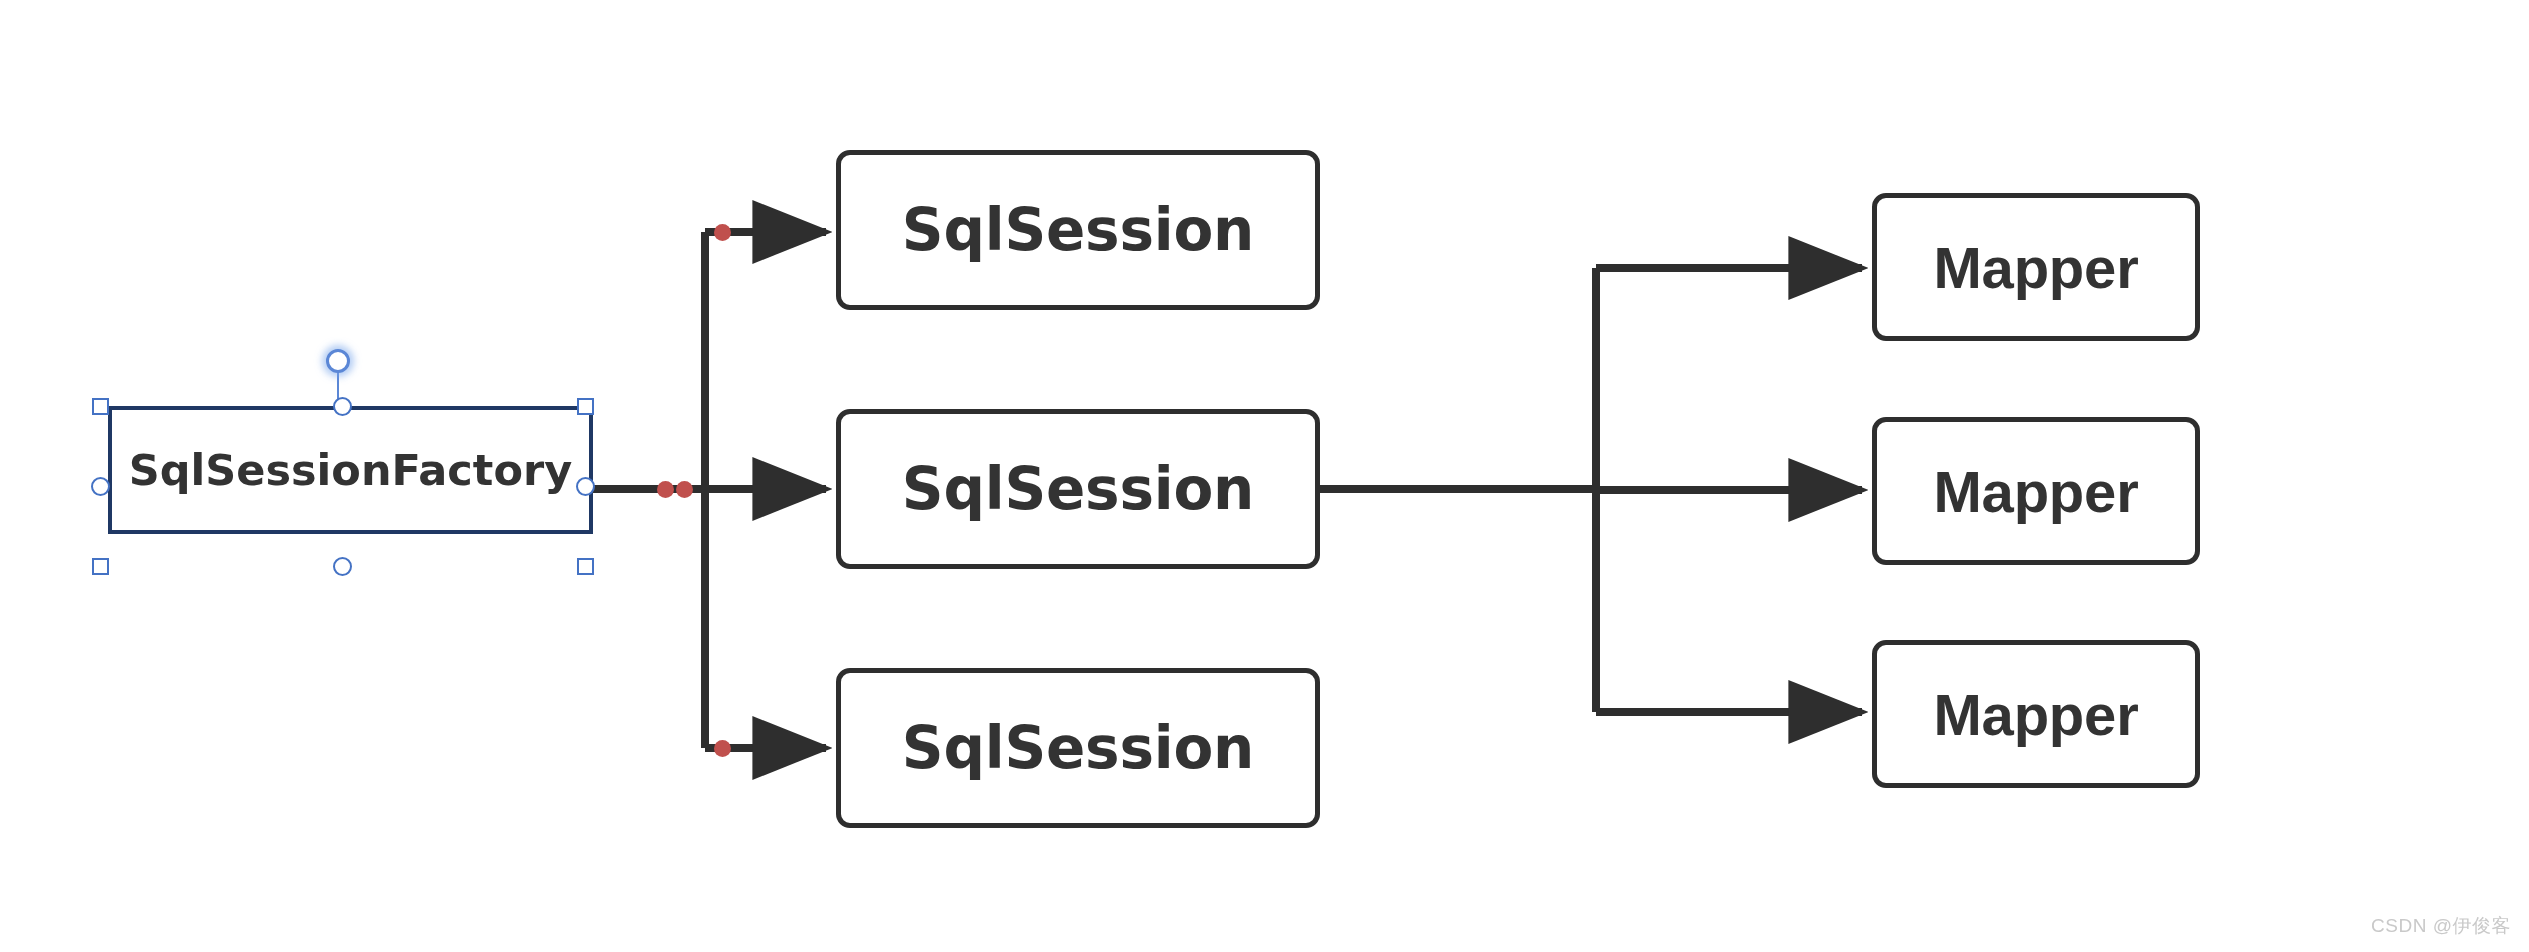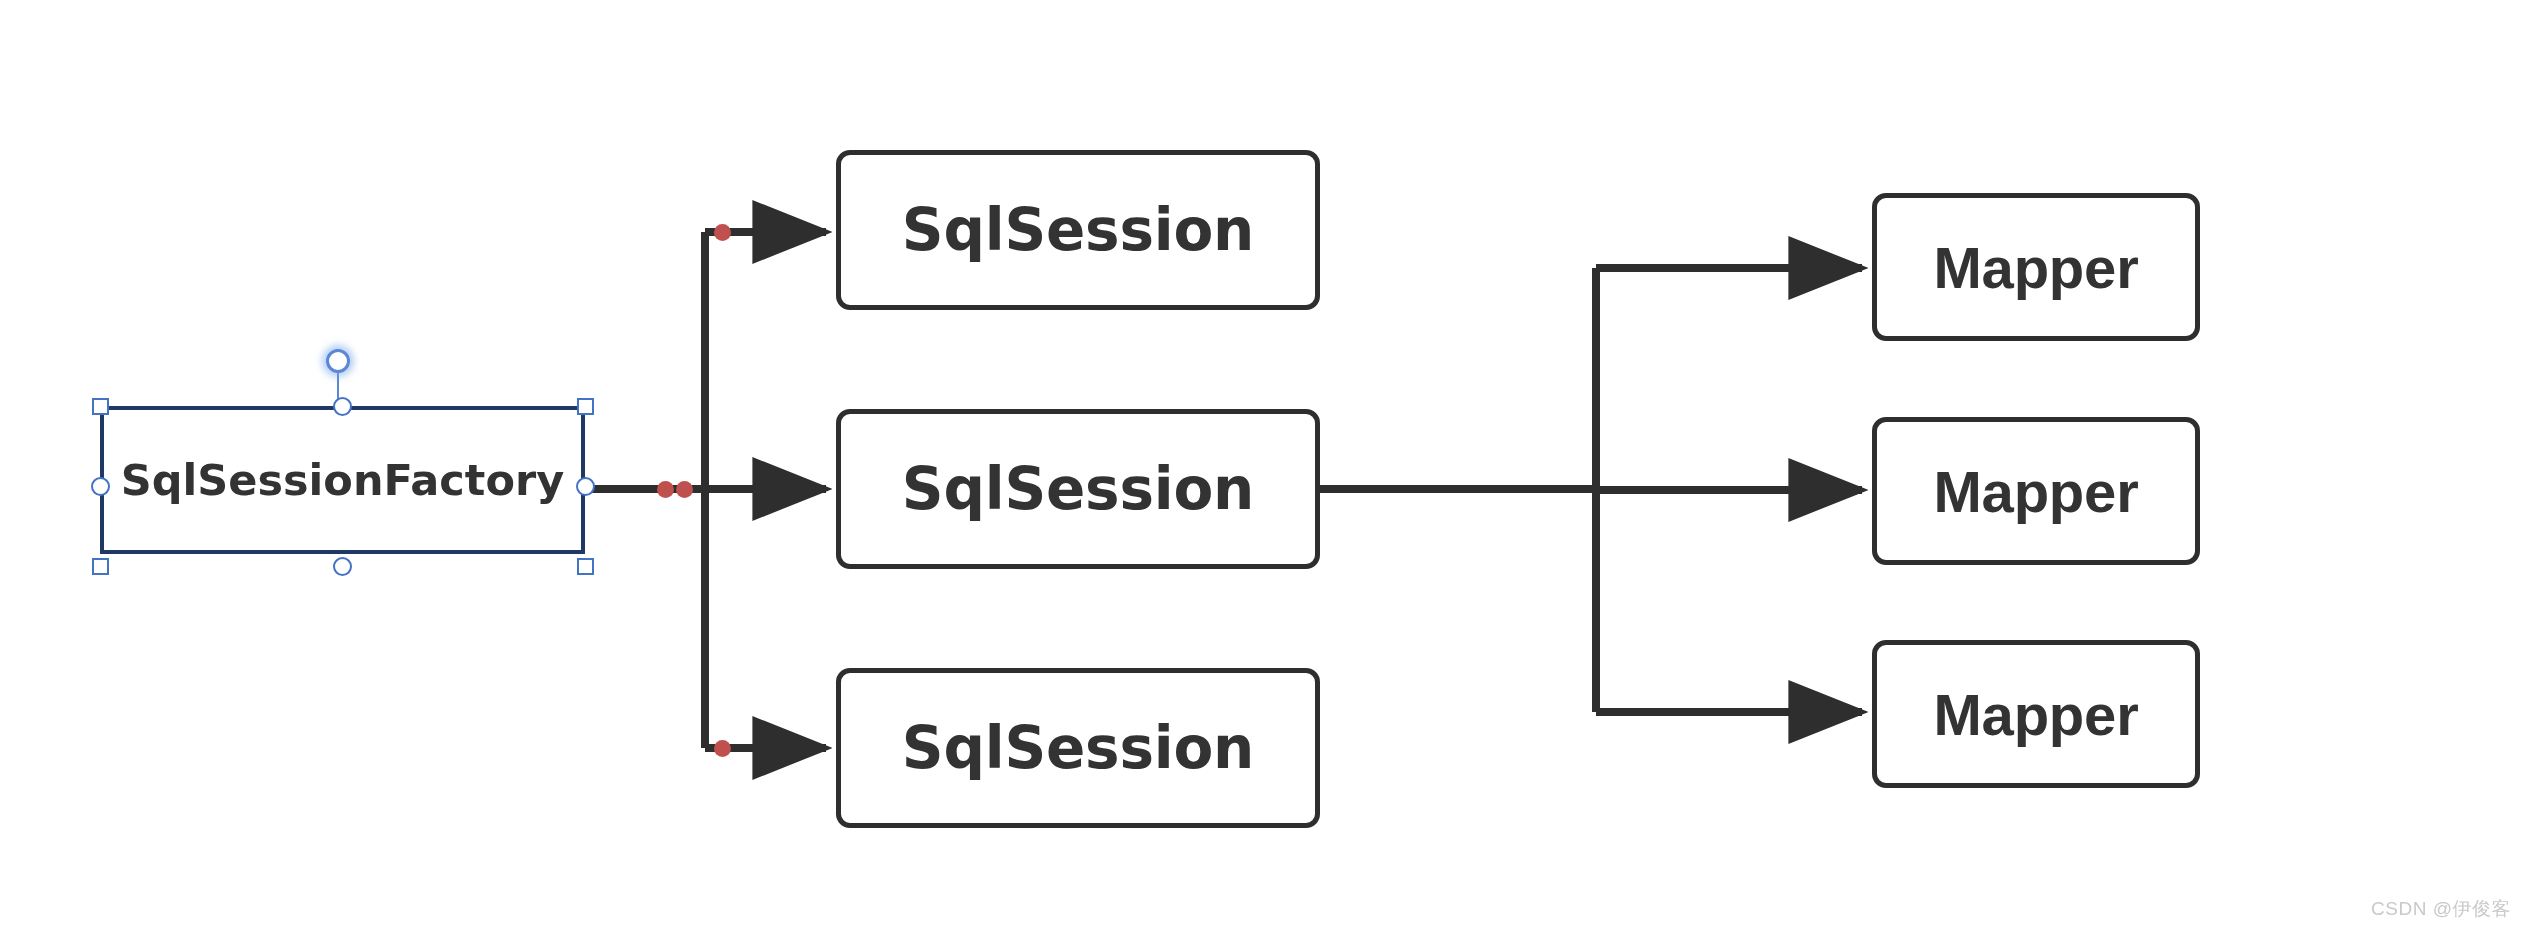--- a/index.html
+++ b/index.html
@@ -111,21 +111,21 @@
     width: 17px;
     height: 17px;
     border-radius: 50%;
     background: #c0504d;
   }
 
   
   .watermark {
     position: absolute;
     right: 18px;
-    bottom: 30px;
+    bottom: 13px;
     font-family: "Liberation Sans", sans-serif;
     font-size: 19px;
     color: #c9c9c9;
     letter-spacing: 0.5px;
     white-space: nowrap;
     user-select: none;
     margin-left: 48px;
   }
 </style>
 </head>
@@ -175,21 +175,21 @@
     <g>
       <path d="M1596,712 L1862,712" fill="none" stroke="#2e2e2e" stroke-width="8" marker-end="url(#arrow)"></path>
     </g>
   </svg>
 
   <div class="dot" style="left:714px; top:224px;"></div>
   <div class="dot" style="left:657px; top:481px;"></div>
   <div class="dot" style="left:676px; top:481px;"></div>
   <div class="dot" style="left:714px; top:740px;"></div>
 
-  <div class="node-selected" style="left:100px; top:406px; width:485px; height:148px;">
+  <div class="node-selected" style="left:108px; top:406px; width:485px; height:128px;">
     <span class="label">SqlSessionFactory</span>
   </div>
 
   <div class="rot-stem" style="left:337px; top:372px; height:34px;"></div>
   <div class="handle-rot" style="left:326px; top:349px;"></div>
 
   <div class="handle-sq" style="left:92px; top:398px;"></div>
   <div class="handle-sq" style="left:577px; top:398px;"></div>
   <div class="handle-sq" style="left:92px; top:558px;"></div>
   <div class="handle-sq" style="left:577px; top:558px;"></div>

